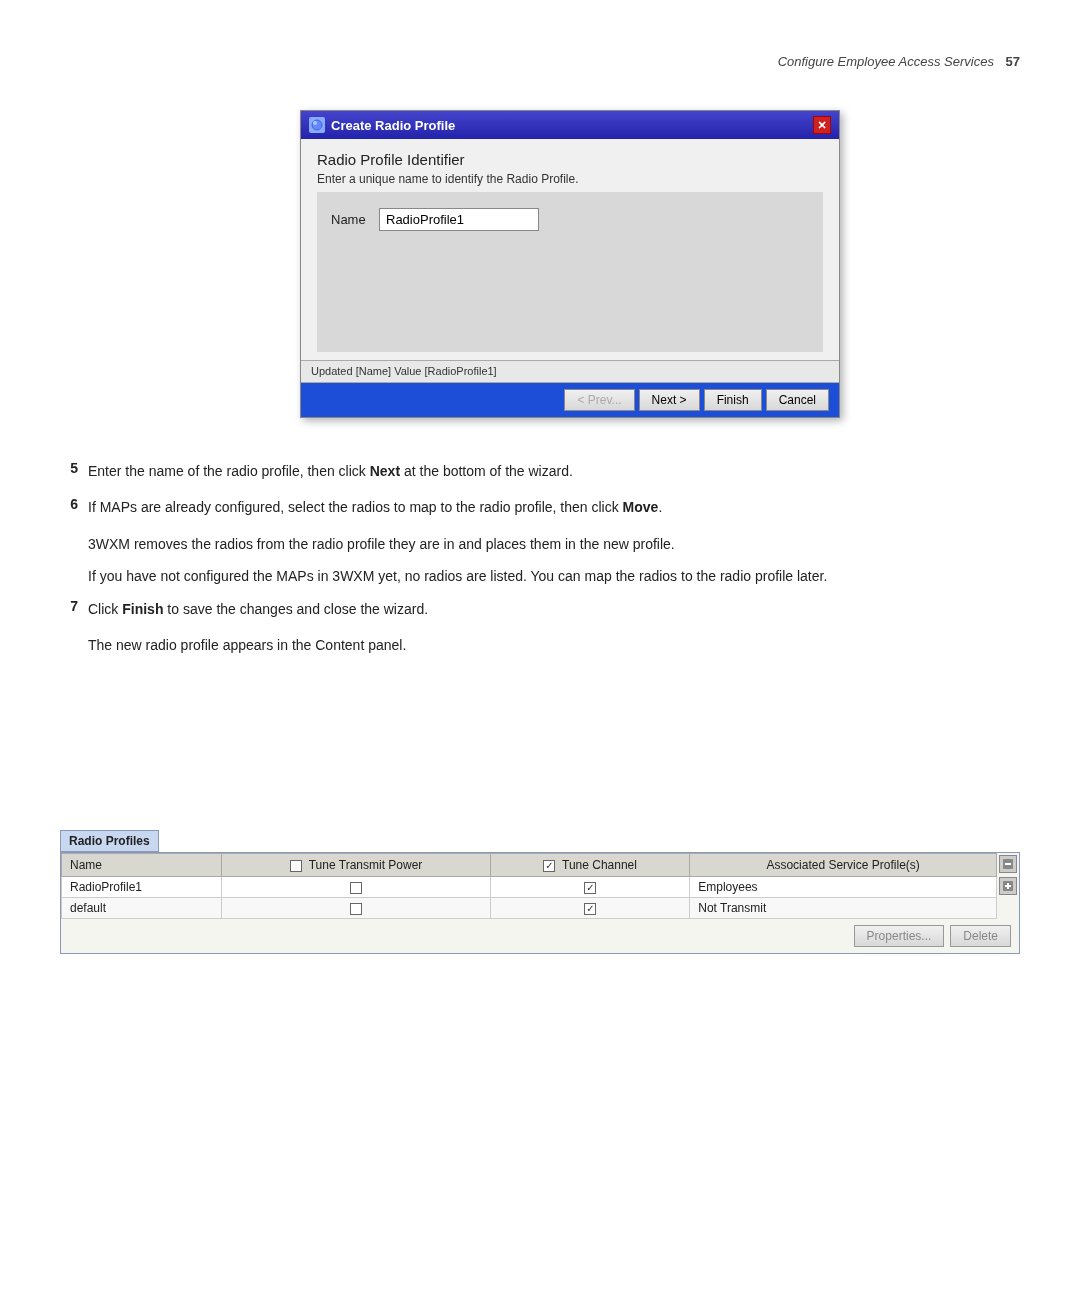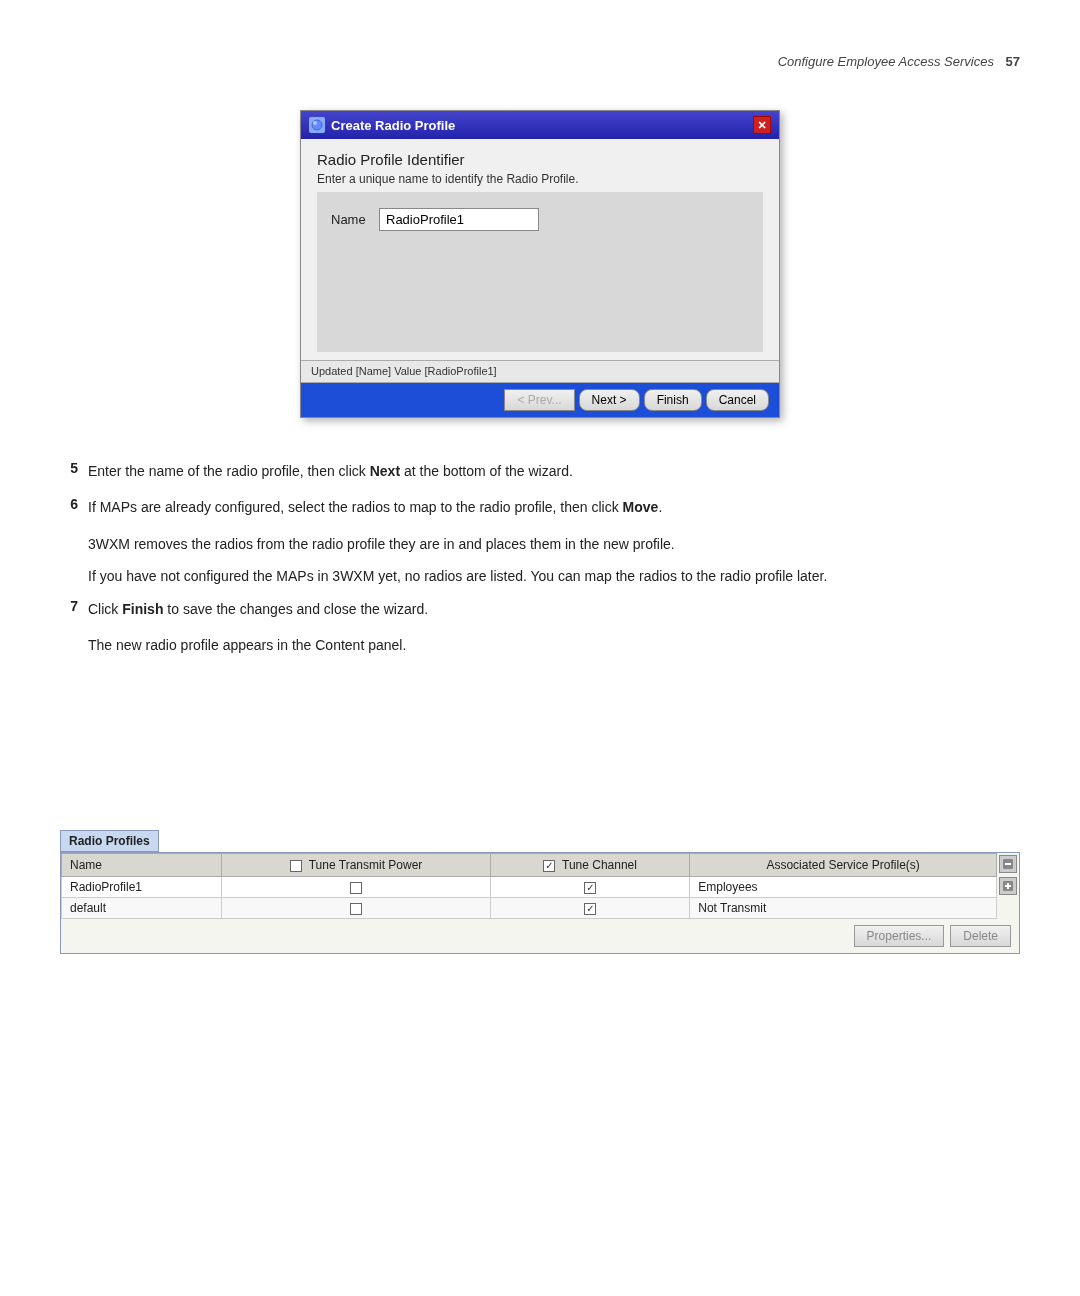--- a/index.html
+++ b/index.html
@@ -26,21 +26,21 @@
       font-style: normal;
       font-weight: bold;
       margin-left: 8px;
     }
 
     
     .dialog-wrapper {
       position: absolute;
       top: 110px;
       left: 300px;
-      width: 480px;
+      width: 540px;
     }
     .dialog {
       border: 1px solid #888;
       background: #fff;
       box-shadow: 3px 3px 8px rgba(0,0,0,0.3);
     }
     .dialog-titlebar {
       background: linear-gradient(to bottom, #4444cc, #2222aa);
       color: #fff;
       padding: 5px 8px;
@@ -136,21 +136,20 @@
       background: linear-gradient(to bottom, #f0f0f0, #d8d8d8);
       cursor: pointer;
       min-width: 55px;
     }
     .dialog-btn:disabled, .dialog-btn.disabled {
       color: #aaa;
       cursor: default;
     }
     .dialog-btn.active {
       color: #000;
-      border-radius: 8px;
     }
 
     
     .main-content {
       position: absolute;
       top: 460px;
       left: 60px;
       right: 60px;
     }
 

